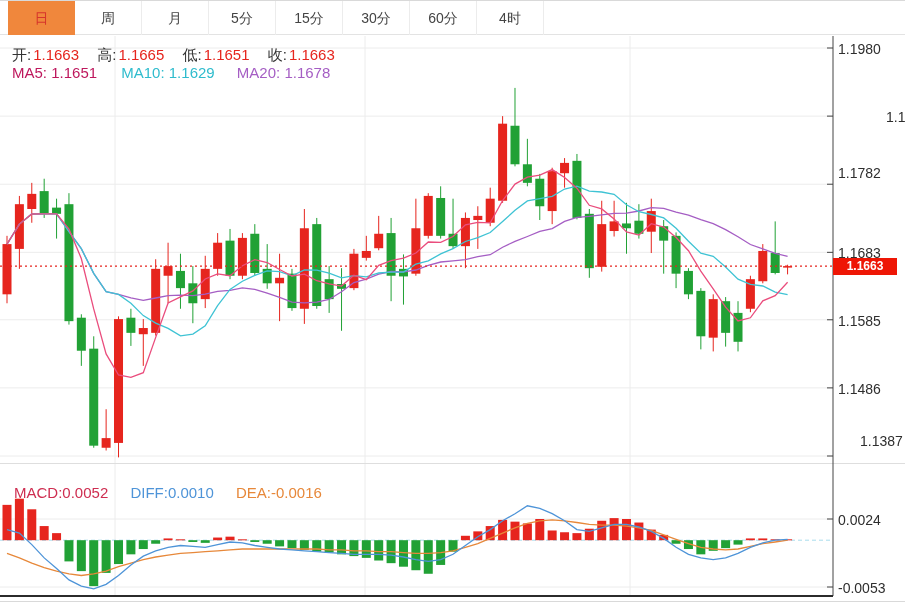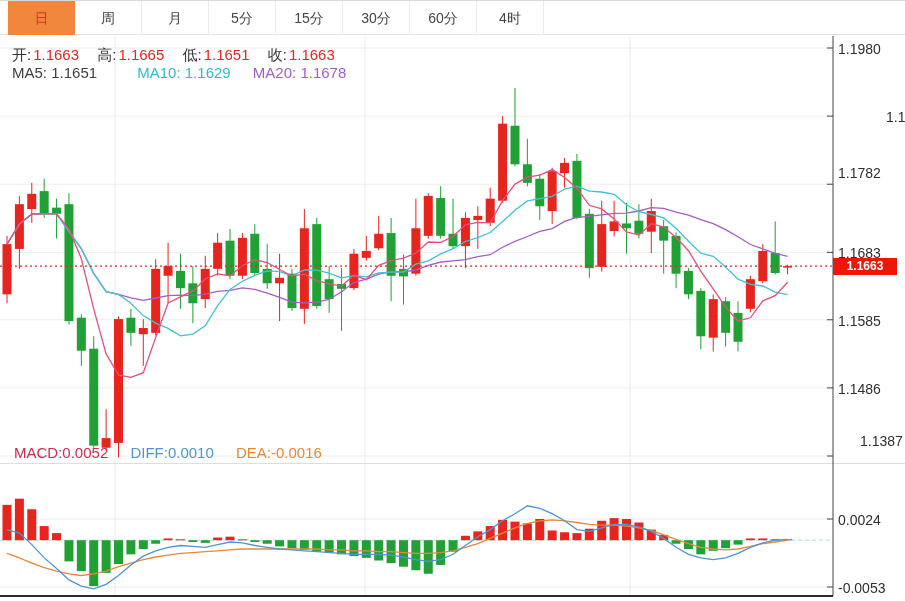--- a/index.html
+++ b/index.html
@@ -9,25 +9,25 @@
   
   .tabbar{position:absolute;left:0;top:0;width:905px;height:34px;background:#fff;
           border-bottom:1px solid #e3e3e3;display:flex;padding-left:8px;box-sizing:border-box;z-index:5;}
   .tab{width:67px;height:34px;line-height:34px;text-align:center;font-size:14px;color:#444;
        border-right:1px solid #ececec;cursor:pointer;box-sizing:border-box;}
   .tab.active{background:#f0873c;color:#d6352b;border-right:none;}
   
   .row{position:absolute;font-size:15px;white-space:nowrap;z-index:4;}
   #ohlc-row{top:45px;left:12px;}
   #ma-row{top:63px;left:12px;}
-  #macd-row{top:443px;left:14px;}
+  #macd-row{top:483px;left:14px;}
   .lbl{color:#333;}
   .val{margin-left:2px;margin-right:14px;}
   .red-val{color:#e6251e;}
-  .ma5-c{color:#404040;margin-right:36px;}
+  .ma5-c{color:#be185d;margin-right:20px;}
   .ma10-c{color:#2fbccd;margin-right:18px;}
   .ma20-c{color:#a55ec4;}
   .macd-c{color:#ce2d50;margin-right:18px;}
   .diff-c{color:#4e94d8;margin-right:18px;}
   .dea-c{color:#e7883a;}
   
   .ytick{position:absolute;left:838px;font-size:14px;color:#2e2e2e;z-index:4;}
   #badge{position:absolute;left:833px;width:64px;height:17px;background:#ee1605;color:#fff;
          font-size:12px;font-weight:bold;text-align:center;line-height:17px;z-index:6;}
   svg{position:absolute;left:0;top:0;}

